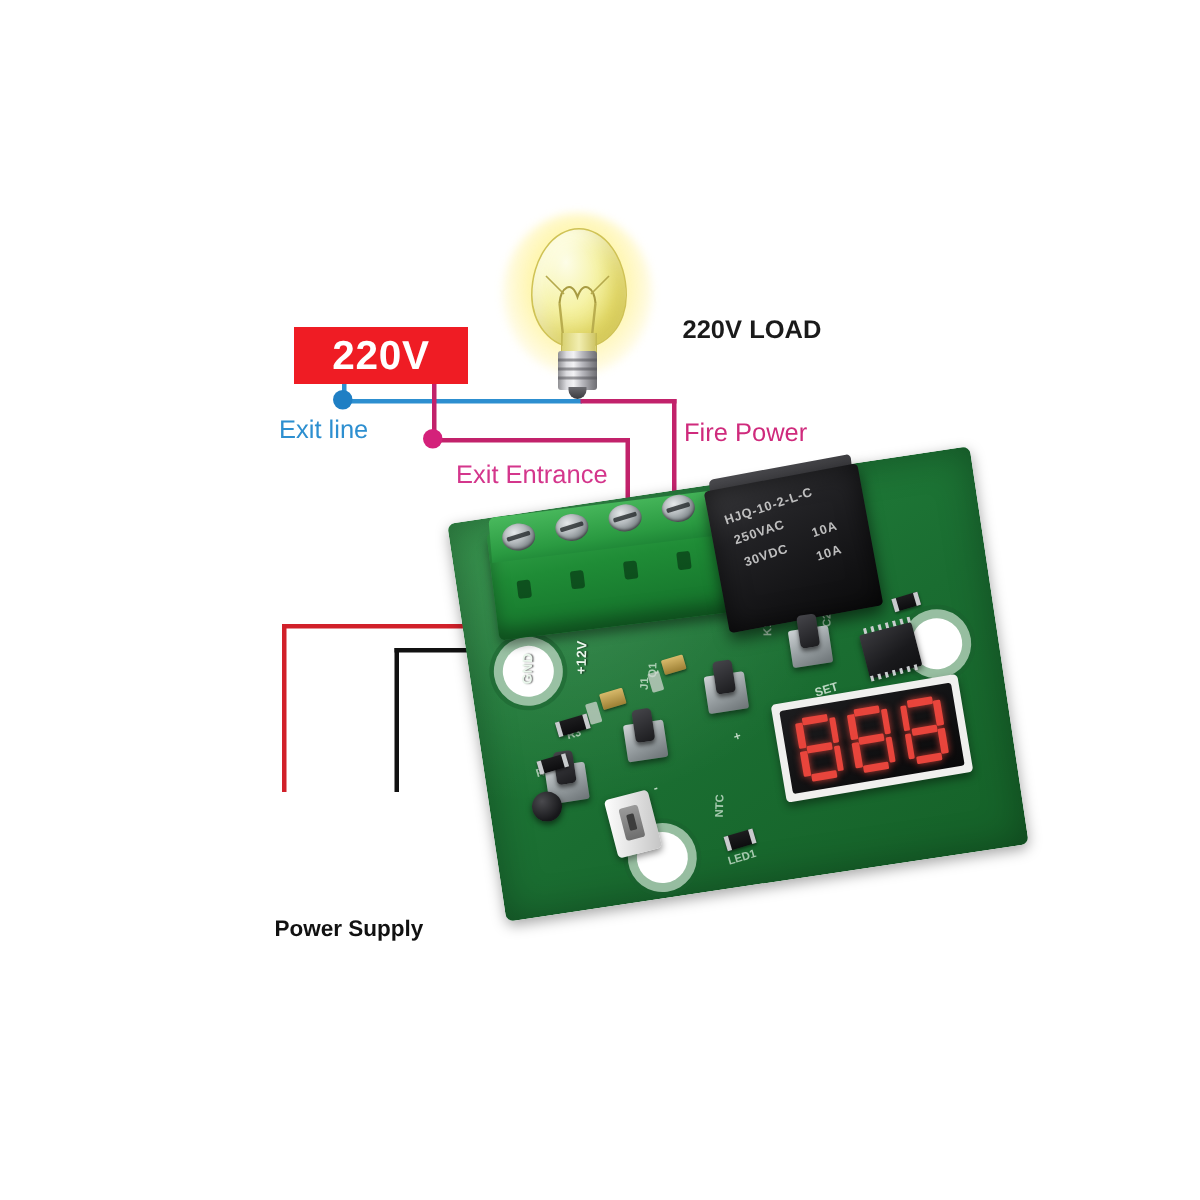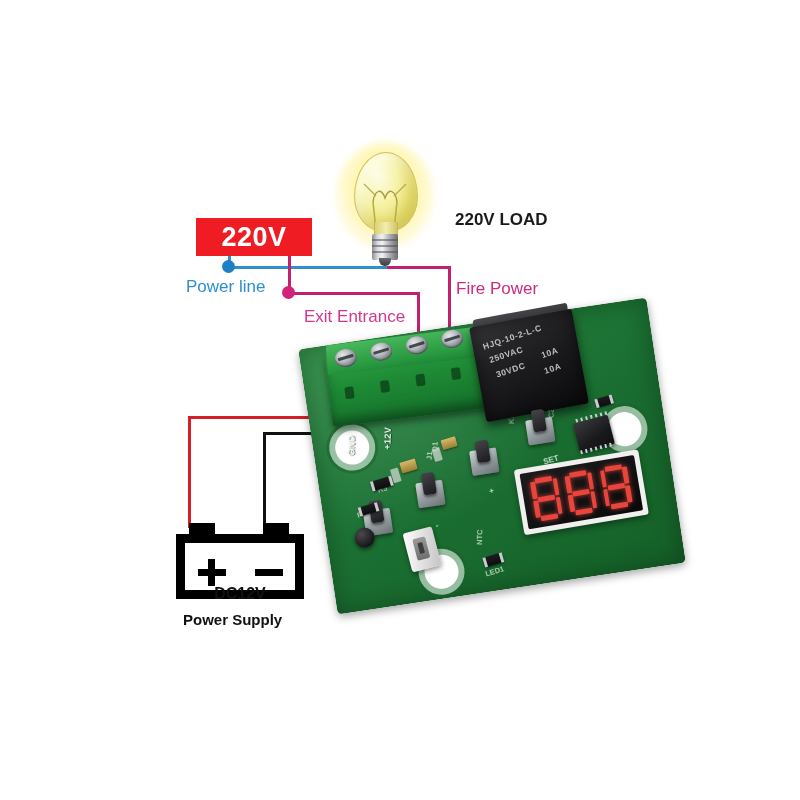--- a/index.html
+++ b/index.html
@@ -277,33 +277,24 @@
     </svg>
     <div id="bulb-neck"></div>
     <div id="bulb-base"></div>
     <div class="thread" style="top:99px;"></div>
     <div class="thread" style="top:105px;"></div>
     <div class="thread" style="top:111px;"></div>
     <div id="bulb-tip"></div>
   </div>
 
   <div class="lbl" id="lbl-load">220V LOAD</div>
-  <div class="lbl" id="lbl-zero">Power line</div>
+  <div class="lbl" id="lbl-zero">Exit line</div>
   <div class="lbl" id="lbl-entrance">Exit Entrance</div>
   <div class="lbl" id="lbl-exit">Fire Power</div>
 
-  <div id="battery">
-    <div class="bat-term" id="bat-term-p"></div>
-    <div class="bat-term" id="bat-term-n"></div>
-    <div id="bat-body"></div>
-    <div id="sign-plus-h"></div>
-    <div id="sign-plus-v"></div>
-    <div id="sign-minus"></div>
-    <div id="bat-text">DC12V</div>
-  </div>
   <div class="lbl" id="lbl-psu">Power Supply</div>
 
   <div id="pcb-wrap">
     <div id="pcb">
       <div id="pcb-body"></div>
 
       <div class="mount-hole" id="hole-tl"></div>
       <div class="mount-hole" id="hole-tr"></div>
       <div class="mount-hole" id="hole-bl"></div>
 

